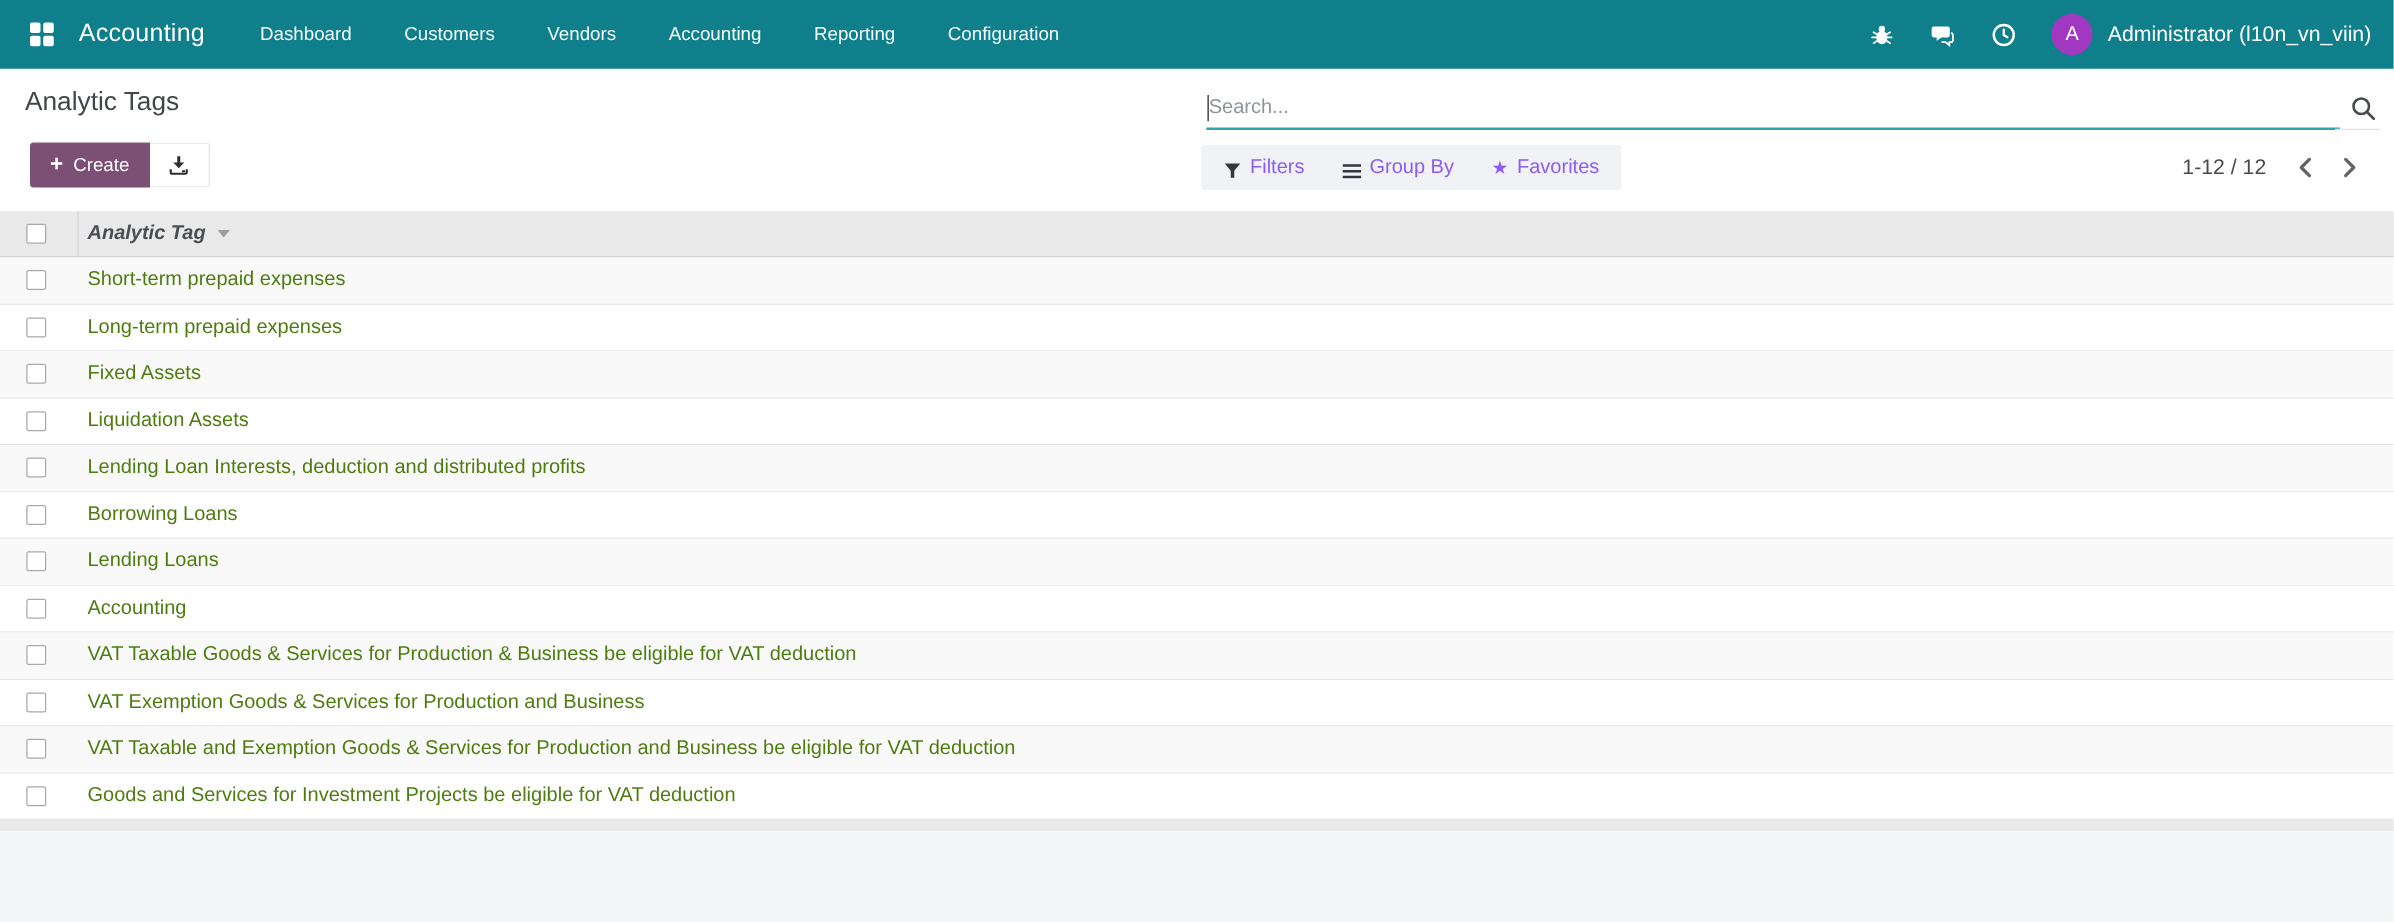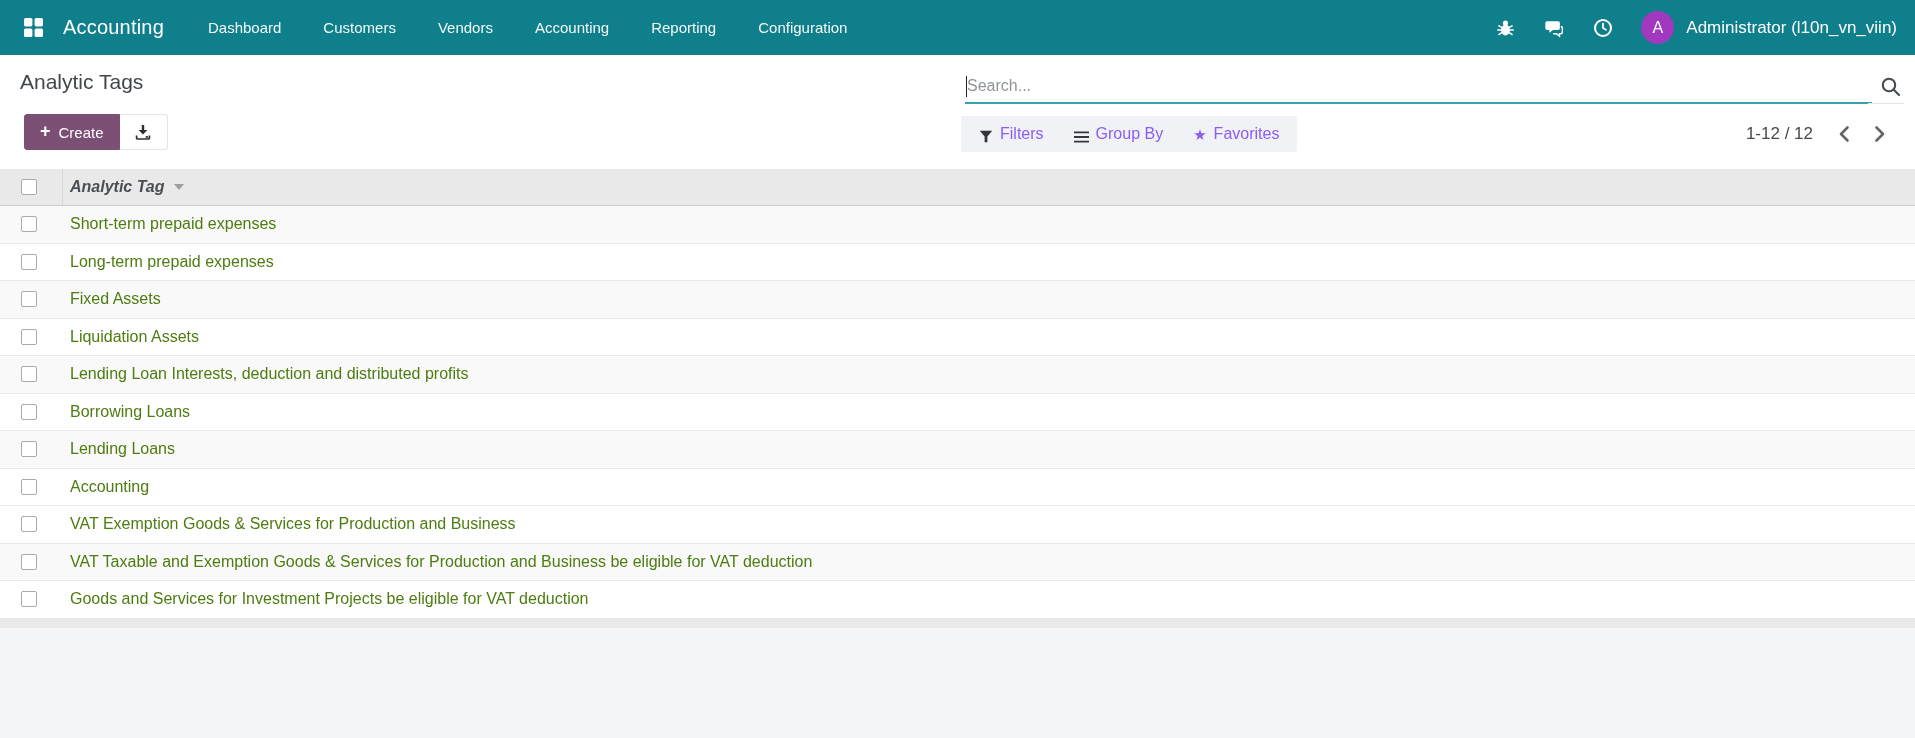--- a/index.html
+++ b/index.html
@@ -277,20 +277,26 @@
       <div class="checkbox"></div>
     </div>
     <div class="trow-label">Lending Loans</div>
   </div>
       <div class="trow even">
     <div class="cell-check">
       <div class="checkbox"></div>
     </div>
     <div class="trow-label">Accounting</div>
   </div>
+      <div class="trow odd">
+    <div class="cell-check">
+      <div class="checkbox"></div>
+    </div>
+    <div class="trow-label">VAT Taxable Goods &amp; Services for Production &amp; Business be eligible for VAT deduction</div>
+  </div>
       <div class="trow even">
     <div class="cell-check">
       <div class="checkbox"></div>
     </div>
     <div class="trow-label">VAT Exemption Goods &amp; Services for Production and Business</div>
   </div>
       <div class="trow odd">
     <div class="cell-check">
       <div class="checkbox"></div>
     </div>

